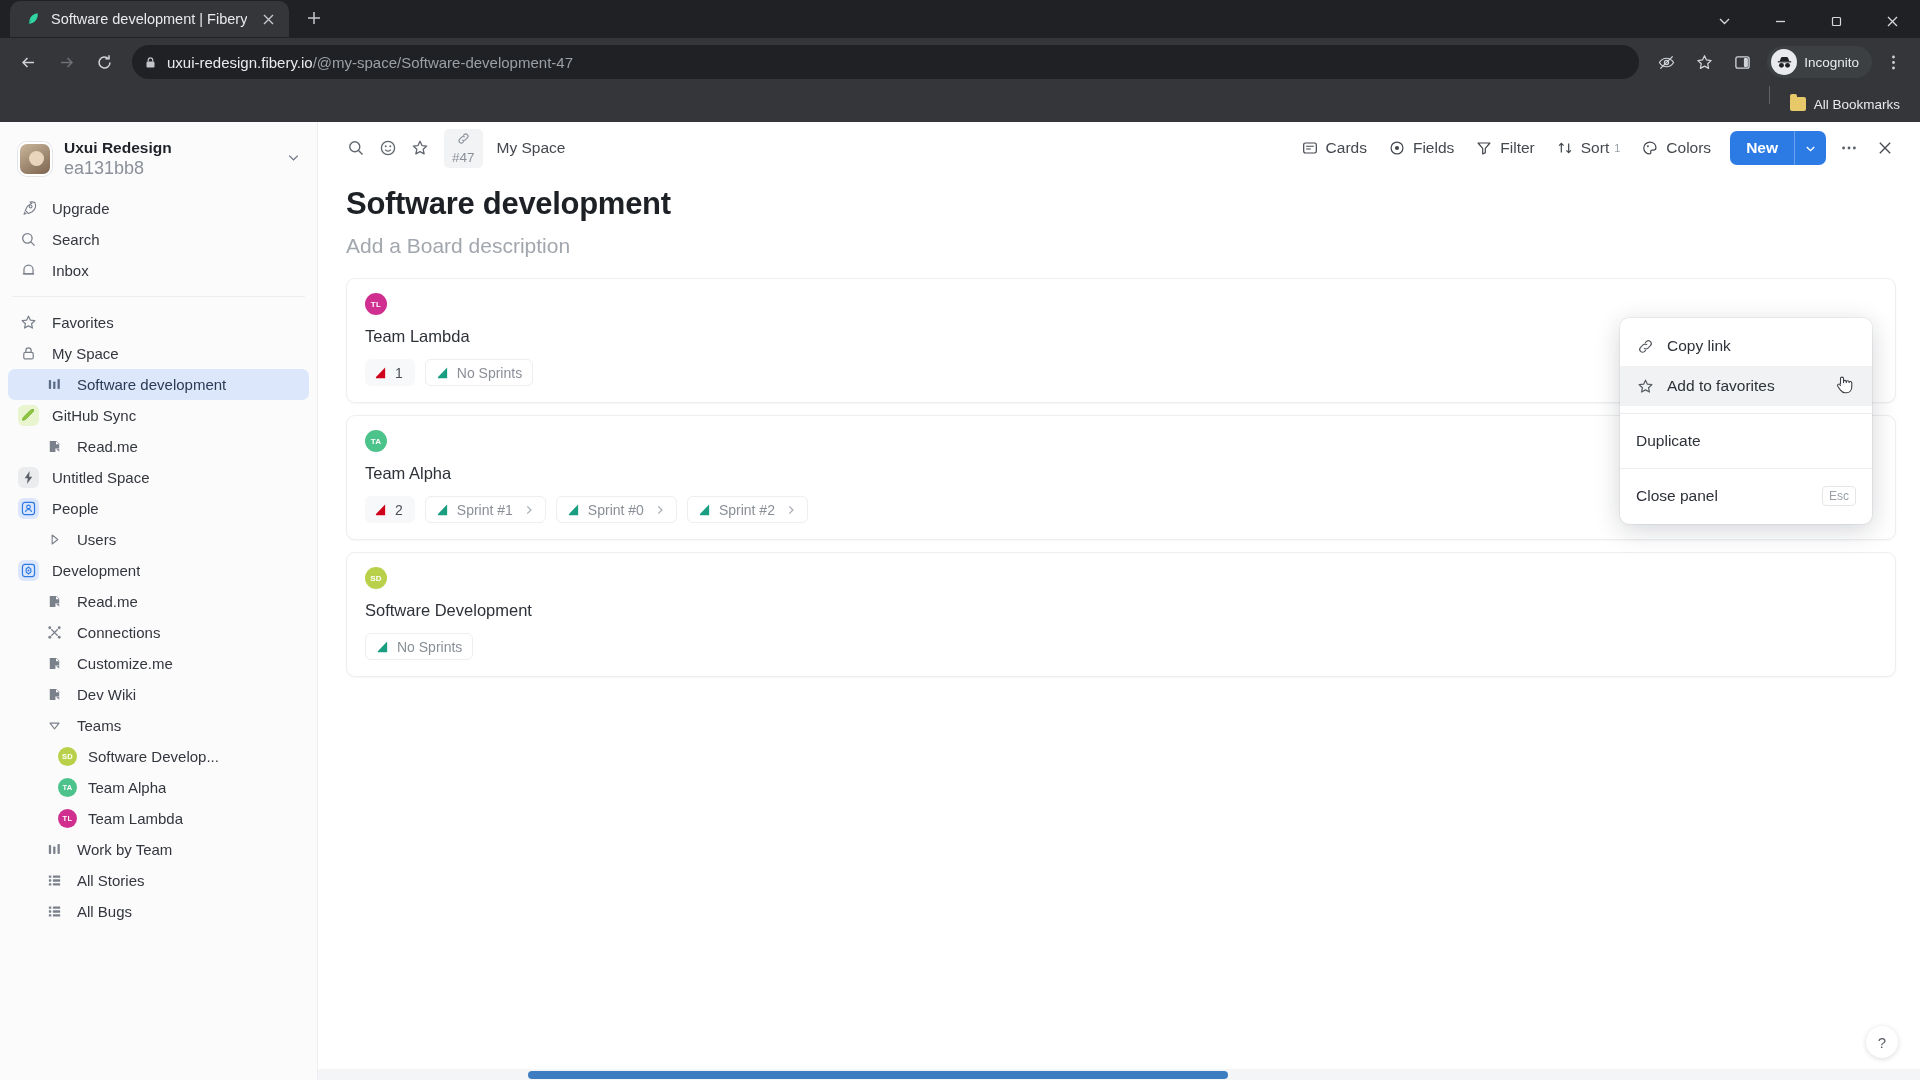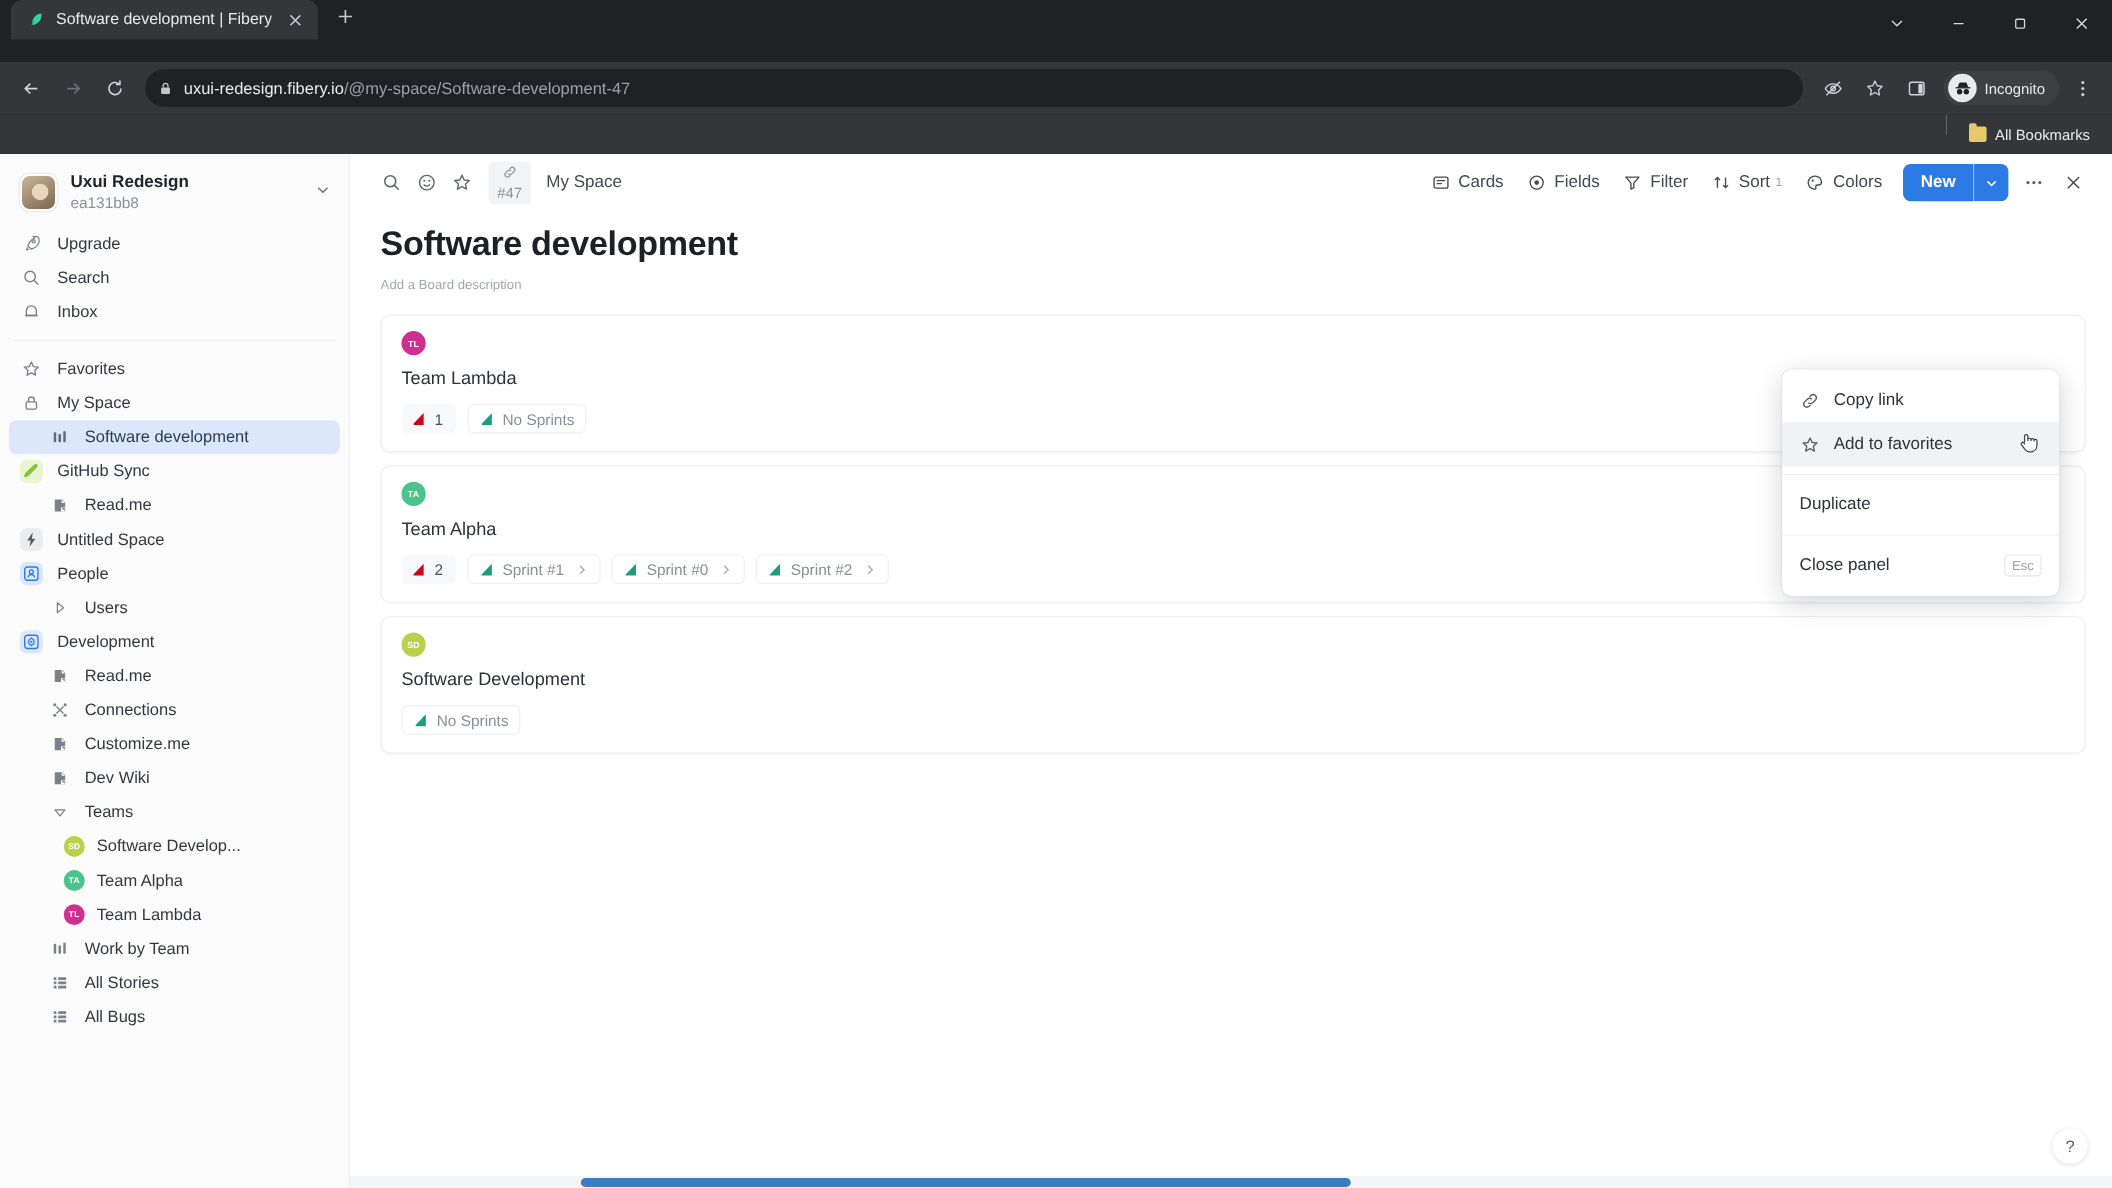--- a/index.html
+++ b/index.html
@@ -6,21 +6,21 @@
   html, body {
     width: 1920px; height: 1080px;
     font-family: "Liberation Sans", sans-serif;
     overflow: hidden;
     background: #202124;
   }
 
   
   .browser { width: 1920px; height: 1080px; display: flex; flex-direction: column; background: #202124; }
 
-  .tabstrip { height: 56px; background: #202124; display: flex; align-items: flex-start; padding-left: 10px; position: relative; flex-shrink: 0; }
+  .tabstrip { height: 38px; background: #202124; display: flex; align-items: center; padding-left: 10px; position: relative; flex-shrink: 0; }
   .tab { height: 36px; background: #35363a; border-radius: 10px 10px 0 0; display: flex; align-items: center;
          padding: 0 10px 0 14px; min-width: 270px; gap: 10px; }
   .tab-fav { width: 17px; height: 17px; flex-shrink: 0; display:flex; align-items:center; justify-content:center; }
   .tab-title { color: #e8eaed; font-size: 14.5px; white-space: nowrap; overflow: hidden; text-overflow: ellipsis; flex: 1; }
   .tab-close { width: 22px; height: 22px; display: flex; align-items: center; justify-content: center; color: #c5c8cd; font-size: 15px; border-radius: 50%; flex-shrink:0;}
   .newtab { width: 30px; height: 30px; margin: 0 0 3px 10px; display: flex; align-items: center; justify-content: center;
             color: #c5c8cd; font-size: 20px; border-radius: 50%; }
   .wincontrols { position: absolute; right: 0; top: 0; height: 42px; display: flex; align-items: center; }
   .wc { width: 56px; height: 42px; display: flex; align-items: center; justify-content: center; color: #d6d8db; }
 
@@ -47,21 +47,21 @@
   .app { flex: 1; display: flex; background: #15803d; min-height: 0; position: relative; }
 
   .sidebar { width: 318px; background: #fbfbfc; flex-shrink: 0; display: flex; flex-direction: column;
              border-right: 1px solid #eceef1; padding-top: 8px; overflow: hidden; }
   .ws { display: flex; align-items: center; gap: 12px; padding: 8px 16px 10px 18px; }
   .ws-av { width: 34px; height: 34px; border-radius: 9px; background: linear-gradient(150deg,#c9b69a,#7d6450); flex-shrink: 0;
            border: 2px solid #fff; box-shadow: 0 0 0 1px #e3e5e8; position: relative; overflow: hidden;}
   .ws-av::after { content:''; position:absolute; left:9px; top:7px; width:15px; height:15px; border-radius:50%; background:#e8d5bb; }
   .ws-txt { flex: 1; min-width: 0; }
   .ws-name { font-size: 15.5px; color: #1f2329; font-weight: 600; line-height: 1.25; }
-  .ws-id { font-size: 14px; color: #8b9099; line-height: 1.3; }
+  .ws-id { font-size: 18px; color: #8b9099; line-height: 1.3; }
   .ws-chev { color: #6b7280; flex-shrink: 0; }
 
   .nav-sec { padding: 2px 8px; }
   .nav-divider { height: 1px; background: #eceef1; margin: 8px 12px; }
   .nav-row { display: flex; align-items: center; gap: 13px; height: 31px; padding: 0 10px; border-radius: 7px;
              font-size: 15px; color: #33373d; white-space: nowrap; }
   .nav-row.child { padding-left: 36px; gap: 12px; }
   .nav-row.child2 { padding-left: 50px; gap: 11px; }
   .nav-row.active { background: #dde7fb; color: #2b3a55; }
   .nav-ic { width: 21px; height: 21px; display: flex; align-items: center; justify-content: center; flex-shrink: 0; color: #7b818b; }
@@ -83,21 +83,21 @@
   .newbtn { display: flex; align-items: center; margin-left: 8px; }
   .newbtn .nb-main { background: #2c7be5; color: #fff; font-size: 15.5px; font-weight: 600; height: 34px;
                      padding: 0 16px; border-radius: 7px 0 0 7px; display: flex; align-items: center; }
   .newbtn .nb-arrow { background: #2c7be5; color: #fff; height: 34px; width: 32px; border-radius: 0 7px 7px 0;
                       display: flex; align-items: center; justify-content: center; border-left: 1px solid rgba(255,255,255,.3); }
   .dots { width: 34px; height: 34px; display: flex; align-items: center; justify-content: center; color: #5a5f67; font-size: 20px; margin-left: 6px; }
   .closex { width: 34px; height: 34px; display: flex; align-items: center; justify-content: center; color: #44484f; margin-left: 2px; }
 
   .title-wrap { padding: 12px 22px 4px 28px; }
   .ptitle { font-size: 31px; font-weight: 700; color: #1d2025; letter-spacing: -.3px; }
-  .pdesc { font-size: 12px; color: #a2a7ae; margin-top: 12px; }
+  .pdesc { font-size: 21px; color: #a2a7ae; margin-top: 12px; }
 
   .board { flex: 1; padding: 16px 24px 0 28px; overflow: hidden; }
   .card { background: #fff; border: 1px solid #eceef1; border-radius: 9px; box-shadow: 0 1px 2px rgba(16,24,40,.04);
           padding: 14px 18px 16px 18px; margin-bottom: 12px; }
   .c-av { width: 22px; height: 22px; border-radius: 50%; display: flex; align-items: center; justify-content: center;
           font-size: 8px; font-weight: 700; color: #fff; letter-spacing: .3px; }
   .c-title { font-size: 16.5px; color: #2d3138; margin: 12px 0 13px 0; }
   .chips { display: flex; align-items: center; gap: 10px; flex-wrap: wrap; }
   .chip { display: inline-flex; align-items: center; gap: 8px; height: 27px; padding: 0 10px; border-radius: 6px;
           border: 1px solid #eceef1; background: #fff; font-size: 14px; color: #8a8f97; }

